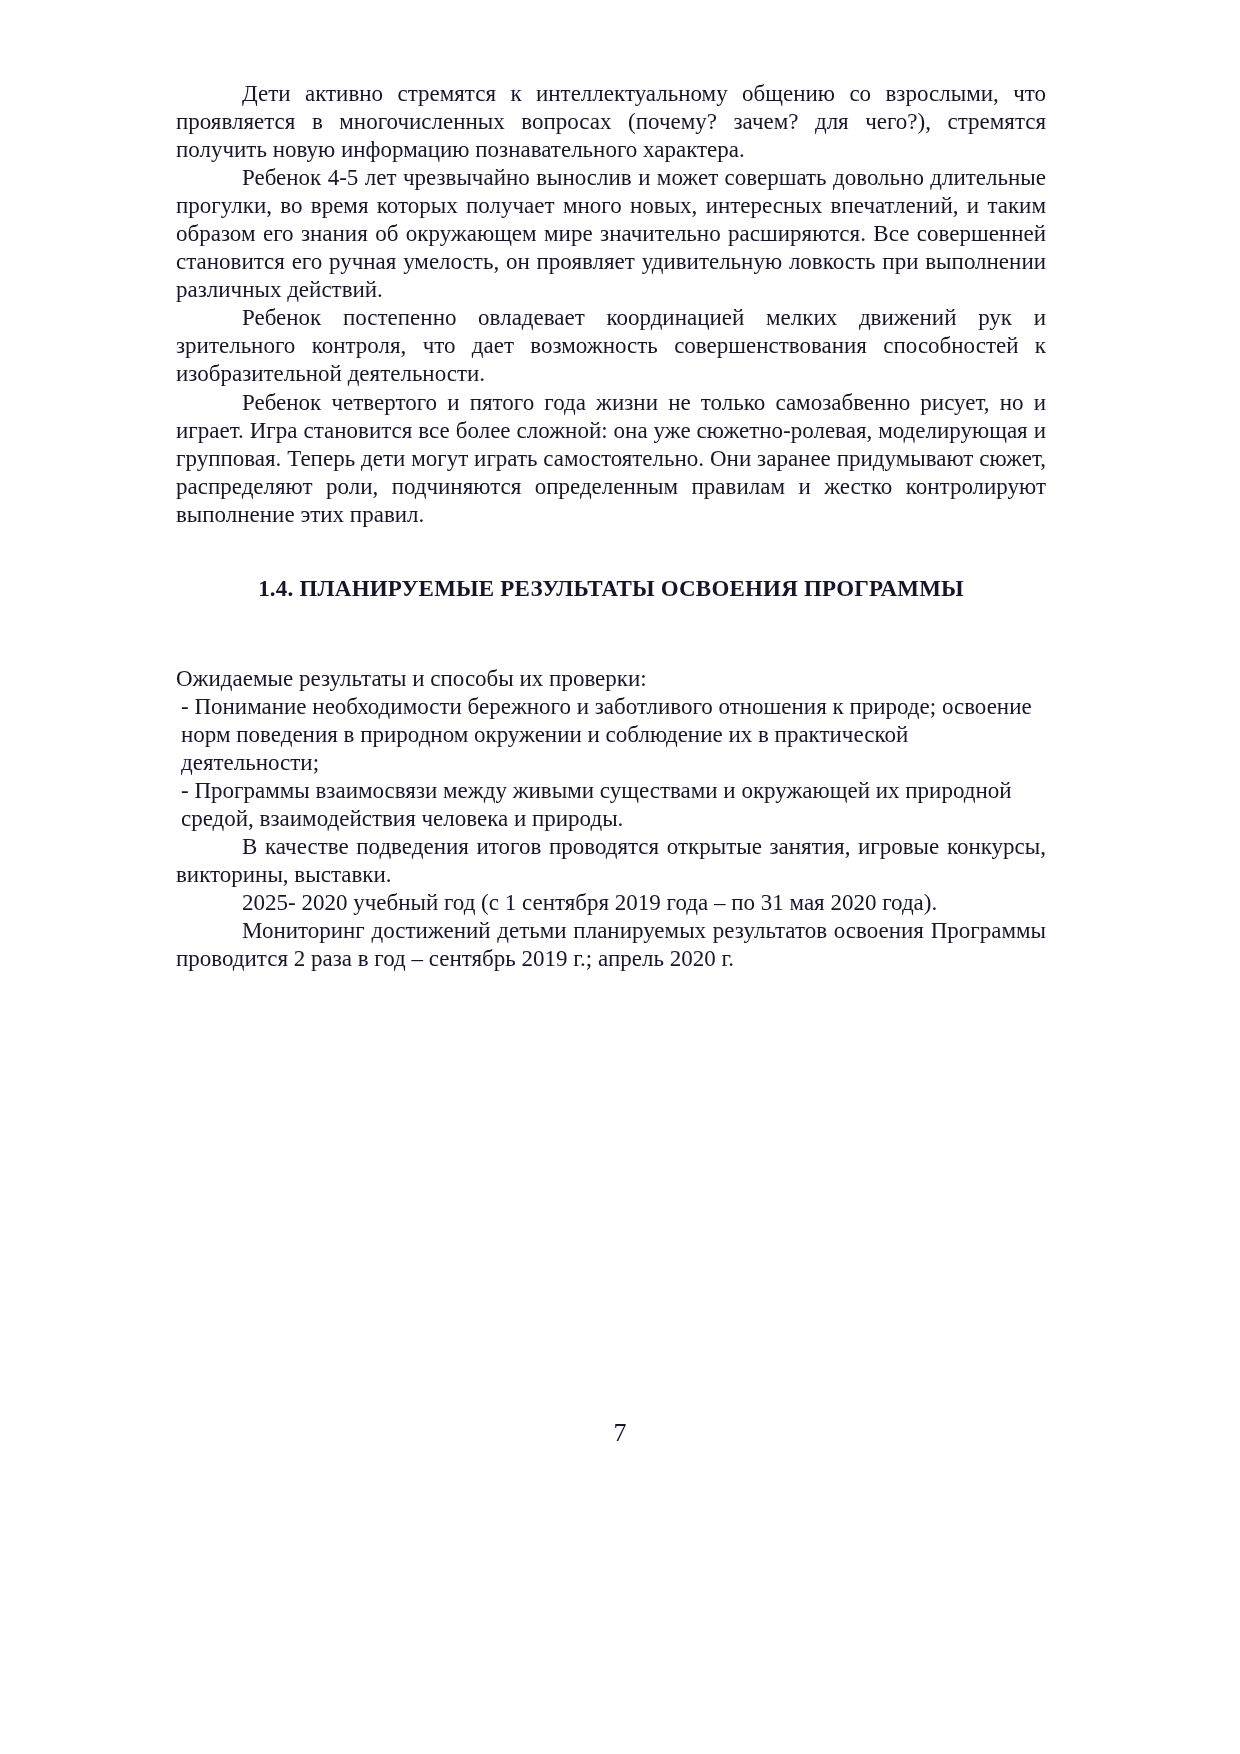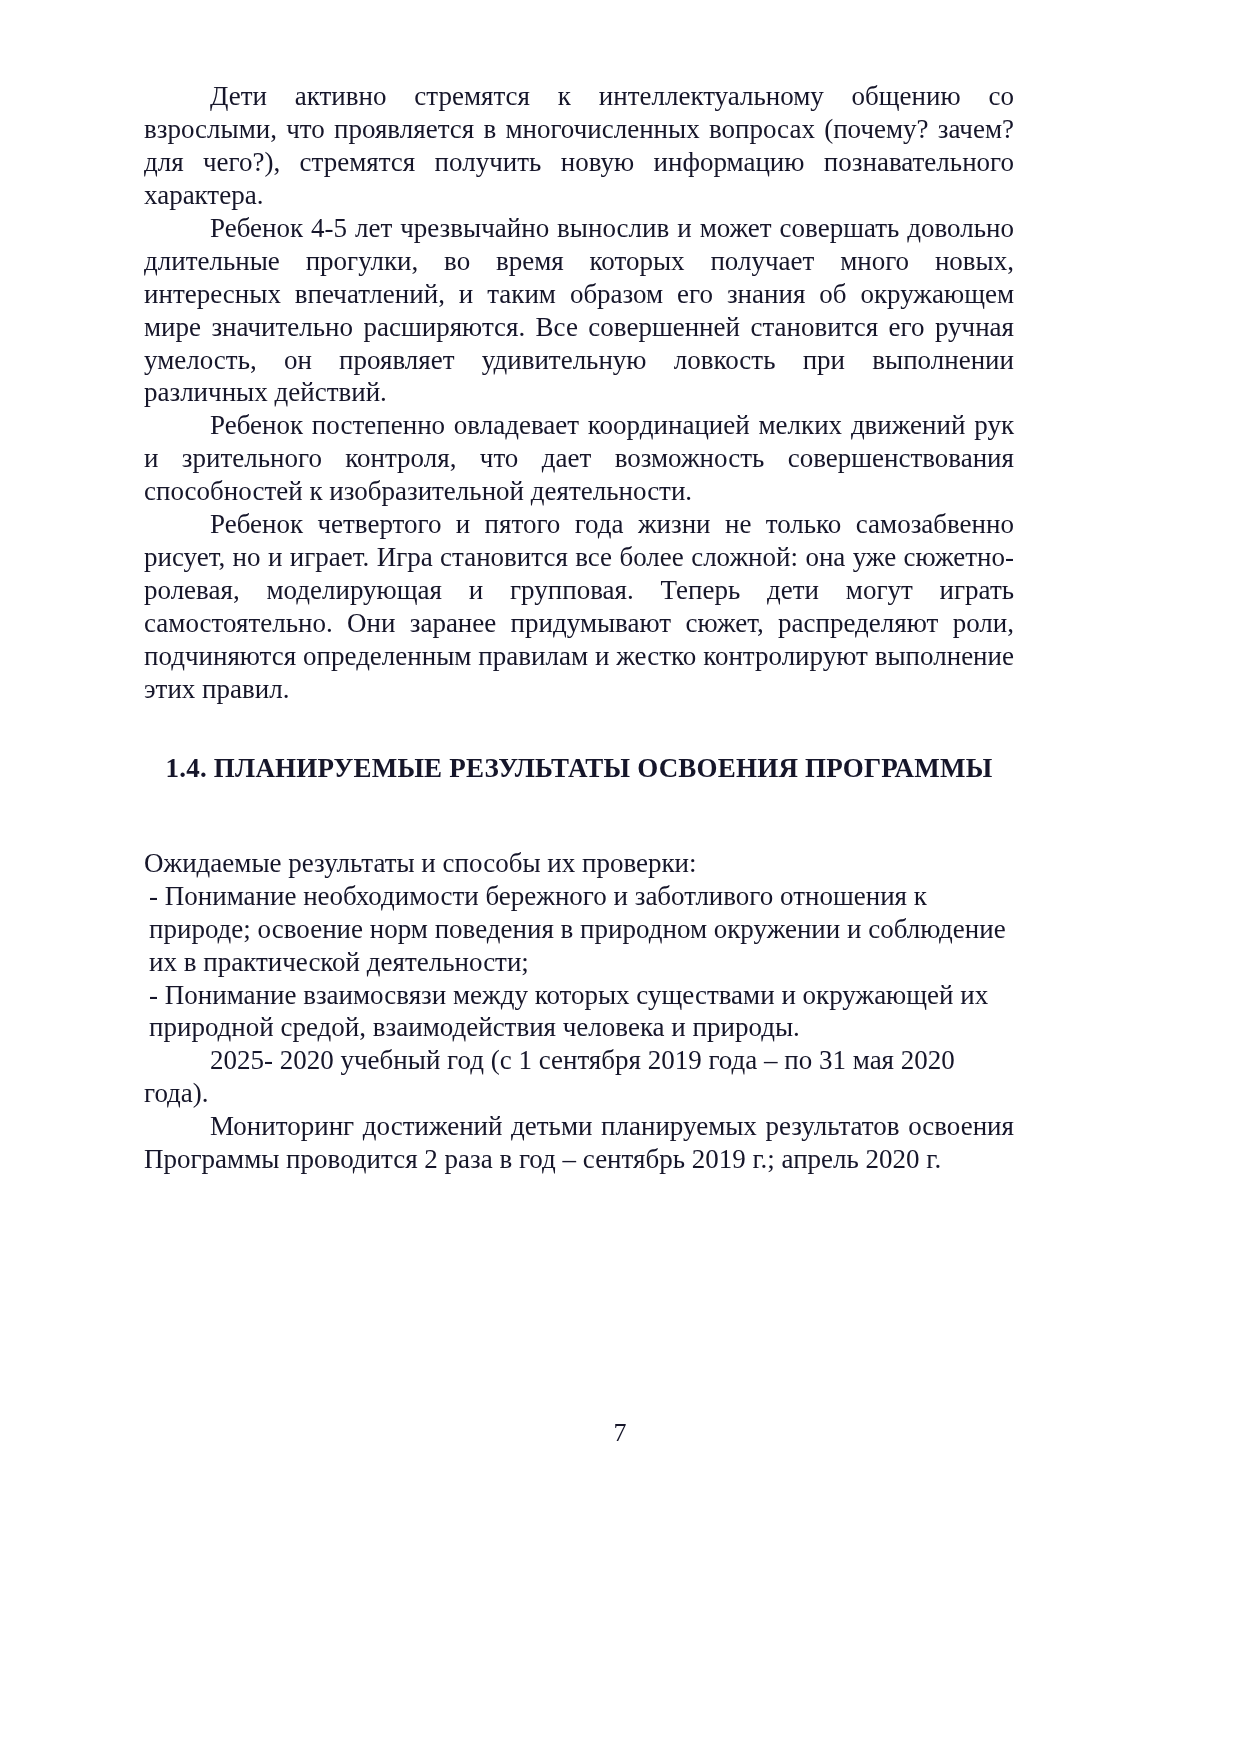--- a/index.html
+++ b/index.html
@@ -14,24 +14,24 @@
     height: 1754px;
     margin: 0 auto;
     background: #ffffff;
     font-family: "Liberation Serif", "DejaVu Serif", serif;
     color: #16162a;
     box-sizing: border-box;
     overflow: hidden;
   }
   .content {
     position: absolute;
-    left: 144px;
+    left: 176px;
     top: 80px;
     width: 870px;
-    font-size: 27px;
+    font-size: 23px;
     line-height: 1.22;
   }
   p {
     margin: 0;
     padding: 0;
   }
   .indent {
     text-indent: 66px;
   }
   .justify {
@@ -71,22 +71,23 @@
 
     <p class="indent justify">Дети активно стремятся к интеллектуальному общению со взрослыми, что проявляется в многочисленных вопросах (почему? зачем? для чего?), стремятся получить новую информацию познавательного характера.</p>
     <p class="indent justify">Ребенок 4-5 лет чрезвычайно вынослив и может совершать довольно длительные прогулки, во время которых получает много новых, интересных впечатлений, и таким образом его знания об окружающем мире значительно расширяются. Все совершенней становится его ручная умелость, он проявляет удивительную ловкость при выполнении различных действий.</p>
     <p class="indent justify">Ребенок постепенно овладевает координацией мелких движений рук и зрительного контроля, что дает возможность совершенствования способностей к изобразительной деятельности.</p>
     <p class="indent justify">Ребенок четвертого и пятого года жизни не только самозабвенно рисует, но и играет. Игра становится все более сложной: она уже сюжетно-ролевая, моделирующая и групповая. Теперь дети могут играть самостоятельно. Они заранее придумывают сюжет, распределяют роли, подчиняются определенным правилам и жестко контролируют выполнение этих правил.</p>
 
     <p class="section-heading">1.4. ПЛАНИРУЕМЫЕ РЕЗУЛЬТАТЫ ОСВОЕНИЯ ПРОГРАММЫ</p>
 
     <p>Ожидаемые результаты и способы их проверки:</p>
     <p class="list-item">- Понимание необходимости бережного и заботливого отношения к природе; освоение норм поведения в природном окружении и соблюдение их в практической деятельности;</p>
-    <p class="list-item">- Понимание взаимосвязи между которых существами и окружающей их природной средой, взаимодействия человека и природы.</p>
+    <p class="list-item">- Программы взаимосвязи между живыми существами и окружающей их природной средой, взаимодействия человека и природы.</p>
 
+    <p class="indent justify">В  качестве подведения итогов проводятся  открытые занятия,  игровые конкурсы, викторины, выставки.</p>
 
     <p class="indent">2025- 2020 учебный год (с 1 сентября 2019 года – по 31 мая 2020 года).</p>
     <p class="indent justify">Мониторинг достижений детьми планируемых результатов освоения Программы проводится 2 раза в год – сентябрь 2019 г.; апрель 2020 г.</p>
 
   </div>
 
   <div class="page-number">7</div>
 </div>
 
 </body></html>

